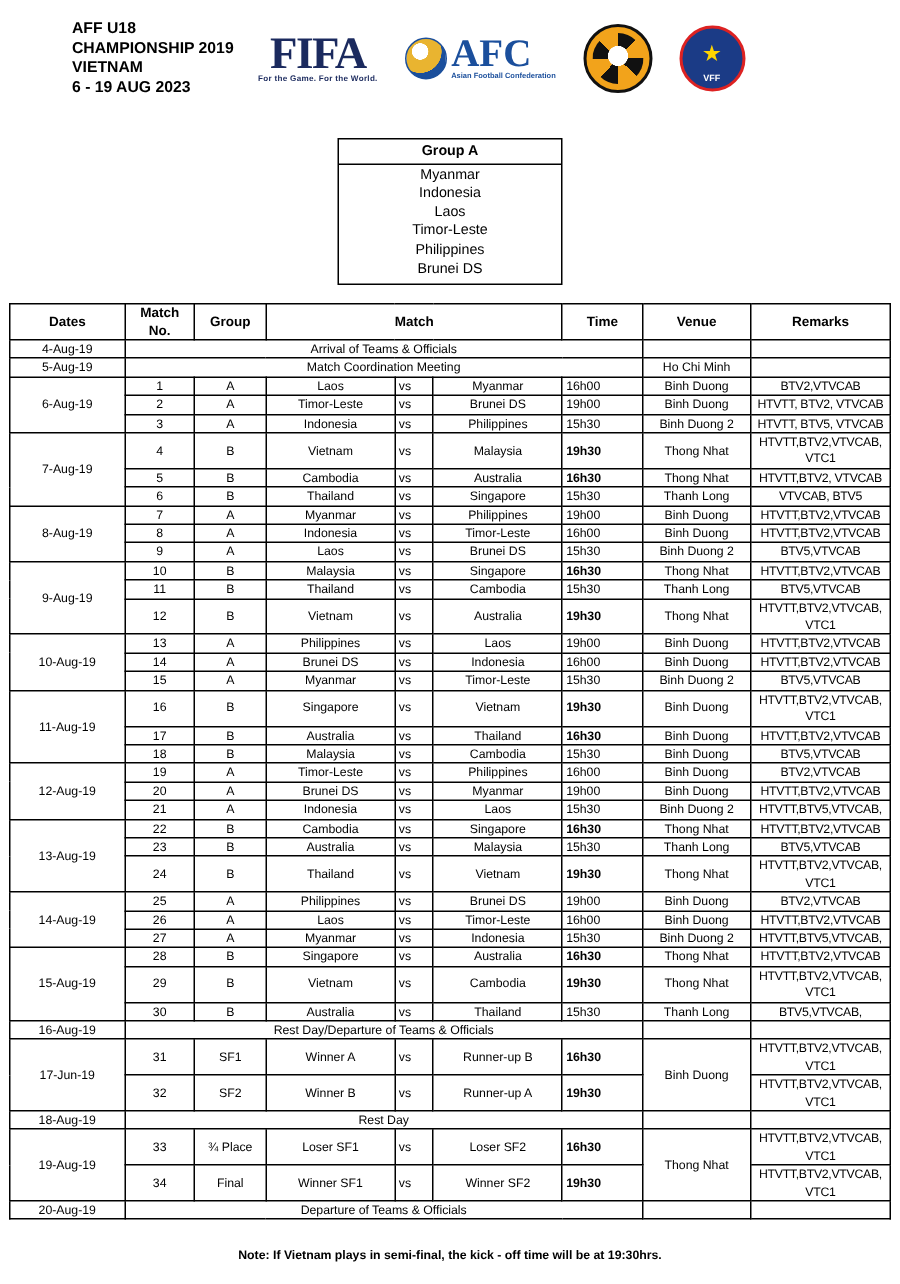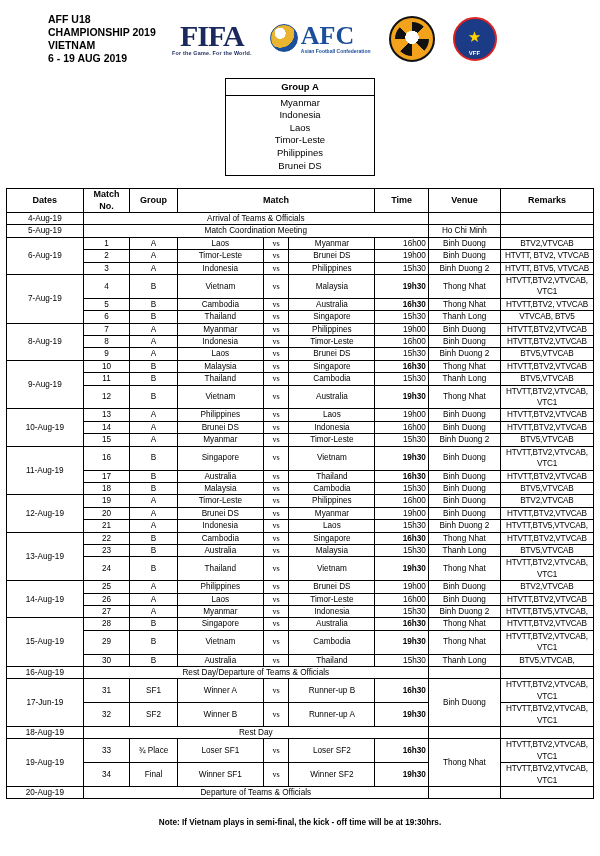--- a/index.html
+++ b/index.html
@@ -13,48 +13,48 @@
   }
   .page{position:relative;width:600px;height:712px;box-sizing:border-box;padding:0 6px;}
 
   
   .header{display:flex;align-items:center;height:66px;padding-top:6px;}
   .title-block{width:160px;padding-left:42px;box-sizing:border-box;font-weight:bold;font-size:10.5px;line-height:13px;}
   .logos{flex:1;display:flex;align-items:center;justify-content:flex-start;gap:18px;padding-left:6px;}
   .fifa-logo{display:flex;flex-direction:column;align-items:center;justify-content:center;}
   .fifa-word{font-family:"Liberation Serif",serif;font-weight:bold;font-size:30px;letter-spacing:-1px;color:#1b2a5e;line-height:28px;}
   .fifa-sub{font-size:5.4px;color:#1b2a5e;letter-spacing:.2px;font-weight:bold;}
-  .afc-logo{display:flex;align-items:flex-start;gap:3px;}
+  .afc-logo{display:flex;align-items:center;gap:3px;}
   .afc-word{font-family:"Liberation Serif",serif;font-weight:bold;font-size:26px;color:#1b4f9c;line-height:24px;}
   .afc-sub{font-size:5px;color:#1b4f9c;font-weight:bold;}
   .afc-ball{width:26px;height:26px;border-radius:50%;background:radial-gradient(circle at 35% 32%,#fff 0 22%,#e9b430 23% 58%,#1b4f9c 59% 100%);border:1px solid #1b4f9c;}
   .aff-logo{width:42px;height:42px;border-radius:50%;background:#f2a31b;border:2px solid #111;position:relative;overflow:hidden;}
   .aff-logo:before{content:"";position:absolute;left:4px;top:4px;width:34px;height:34px;border-radius:50%;background:
      radial-gradient(circle at 50% 45%,#fff 0 26%,transparent 27%),
      conic-gradient(#111 0 12%, #f2a31b 12% 25%, #111 25% 37%, #f2a31b 37% 50%, #111 50% 62%, #f2a31b 62% 75%, #111 75% 87%, #f2a31b 87% 100%);}
   .vff-logo{width:40px;height:40px;border-radius:50%;background:#1b3b86;border:2px solid #d22;position:relative;}
   .vff-star{position:absolute;left:50%;top:42%;transform:translate(-50%,-50%);color:#ffd400;font-size:15px;line-height:15px;}
   .vff-text{position:absolute;left:0;right:0;bottom:3px;text-align:center;color:#fff;font-size:6px;font-weight:bold;}
 
   
-  .groups{display:flex;justify-content:center;gap:48px;margin-top:6px;}
+  .groups{display:flex;justify-content:center;gap:48px;margin-top:20px;}
   .group-box{border:1px solid #000;width:148px;padding:2px 0 3px;text-align:center;font-size:9.5px;line-height:12.6px;}
   .group-box .g-title{font-weight:bold;border-bottom:1px solid #000;padding-bottom:1px;margin-bottom:1px;}
 
   
   table.sched{border-collapse:collapse;width:588px;margin:12px auto 0;table-layout:fixed;}
   table.sched th,table.sched td{border:1px solid #000;padding:0 2px;font-size:8.2px;line-height:11.4px;vertical-align:middle;}
   table.sched th{font-weight:bold;font-size:9px;text-align:center;height:19px;}
   td.dates{text-align:center;}
   td.mno{text-align:center;}
   td.grp{text-align:center;}
   td.team-h{text-align:center;}
-  td.vs{text-align:center;font-size:7.6px;font-family:Liberation Serif, serif;}
+  td.vs{font-size:7.6px;}
   td.team-a{text-align:center;}
-  td.time{text-align:right;}
+  td.time{text-align:left;}
   td.venue{text-align:center;}
   td.remarks{text-align:center;font-size:6.4px;line-height:7.4px;letter-spacing:-.2px;}
   td.full{text-align:center;font-size:9px;}
   .b{font-weight:bold;}
   .note{text-align:center;font-weight:bold;font-size:8.2px;margin-top:19px;}
   col.c-dates{width:66px;}
   col.c-mno{width:40px;}
   col.c-grp{width:41px;}
   col.c-th{width:74px;}
   col.c-vs{width:22px;}
@@ -66,21 +66,21 @@
 </head>
 <body>
 
 <div class="page">
 
   <div class="header">
     <div class="title-block">
       <div>AFF U18</div>
       <div>CHAMPIONSHIP 2019</div>
       <div>VIETNAM</div>
-      <div>6 - 19 AUG 2019</div>
+      <div>6 - 19 AUG 2023</div>
     </div>
     <div class="logos">
       <div class="fifa-logo">
         <div class="fifa-word">FIFA</div>
         <div class="fifa-sub">For the Game. For the World.</div>
       </div>
       <div class="afc-logo">
         <div class="afc-ball"></div>
         <div>
           <div class="afc-word">AFC</div>

